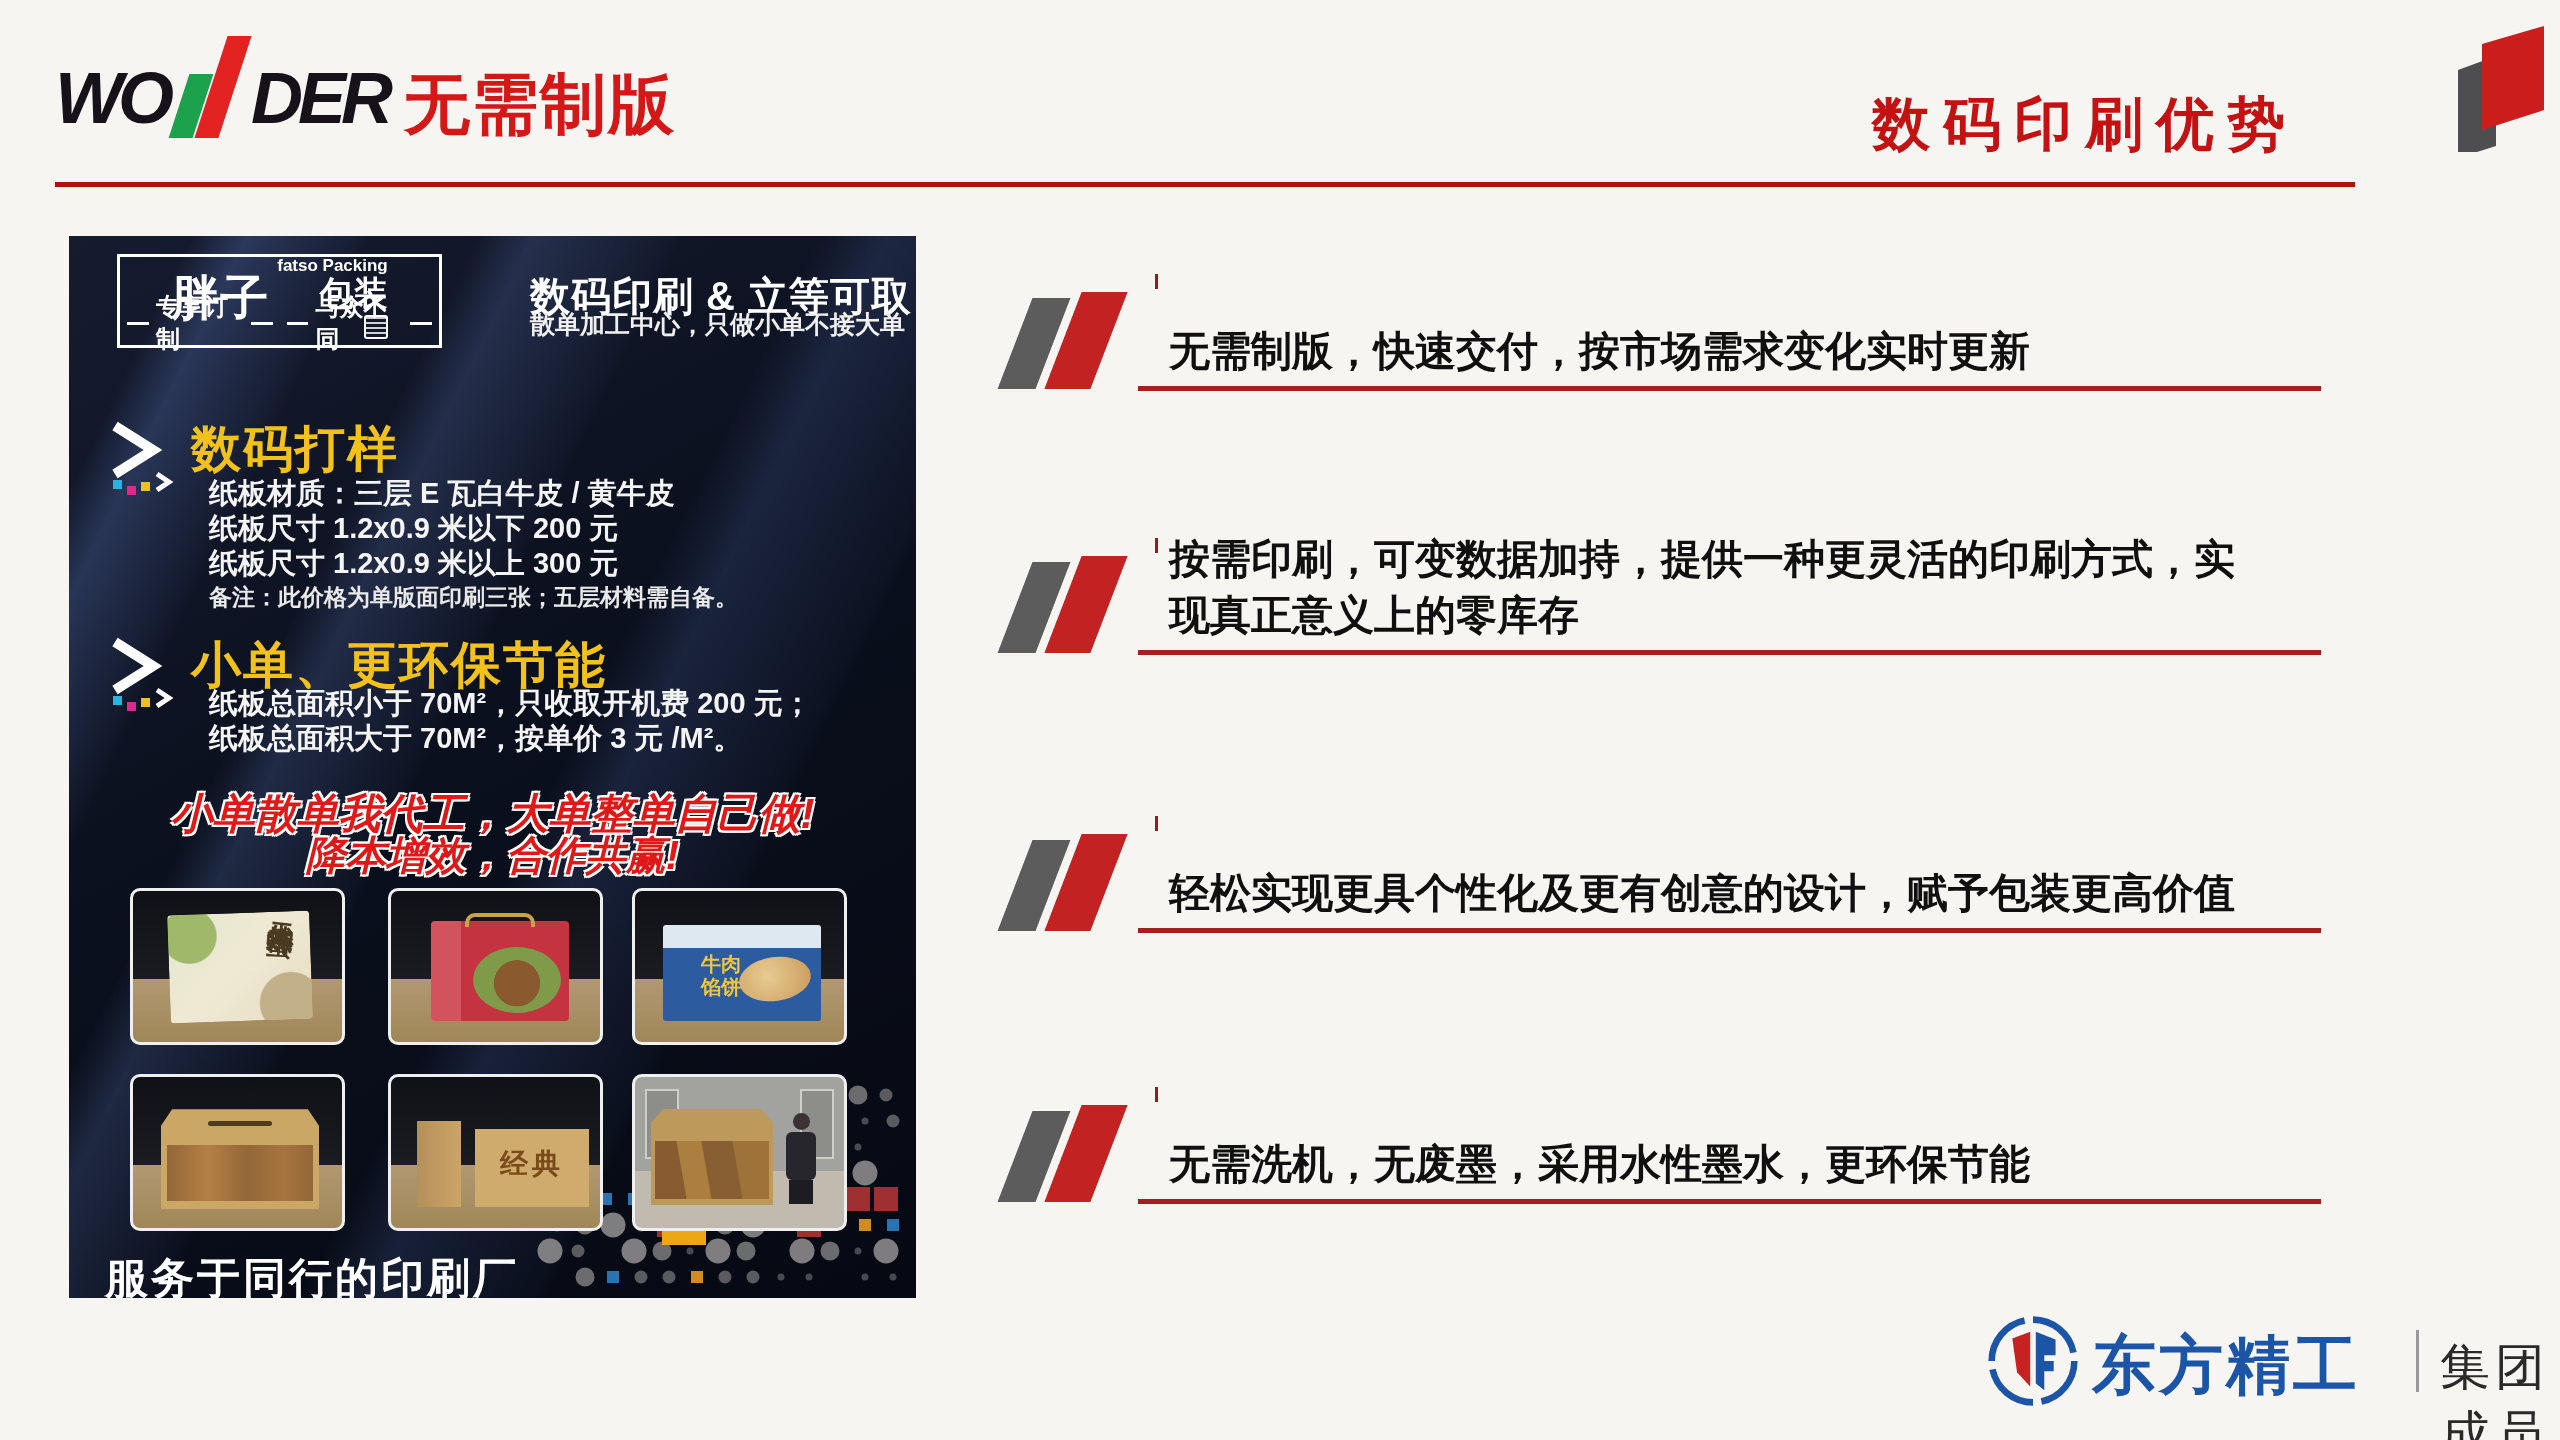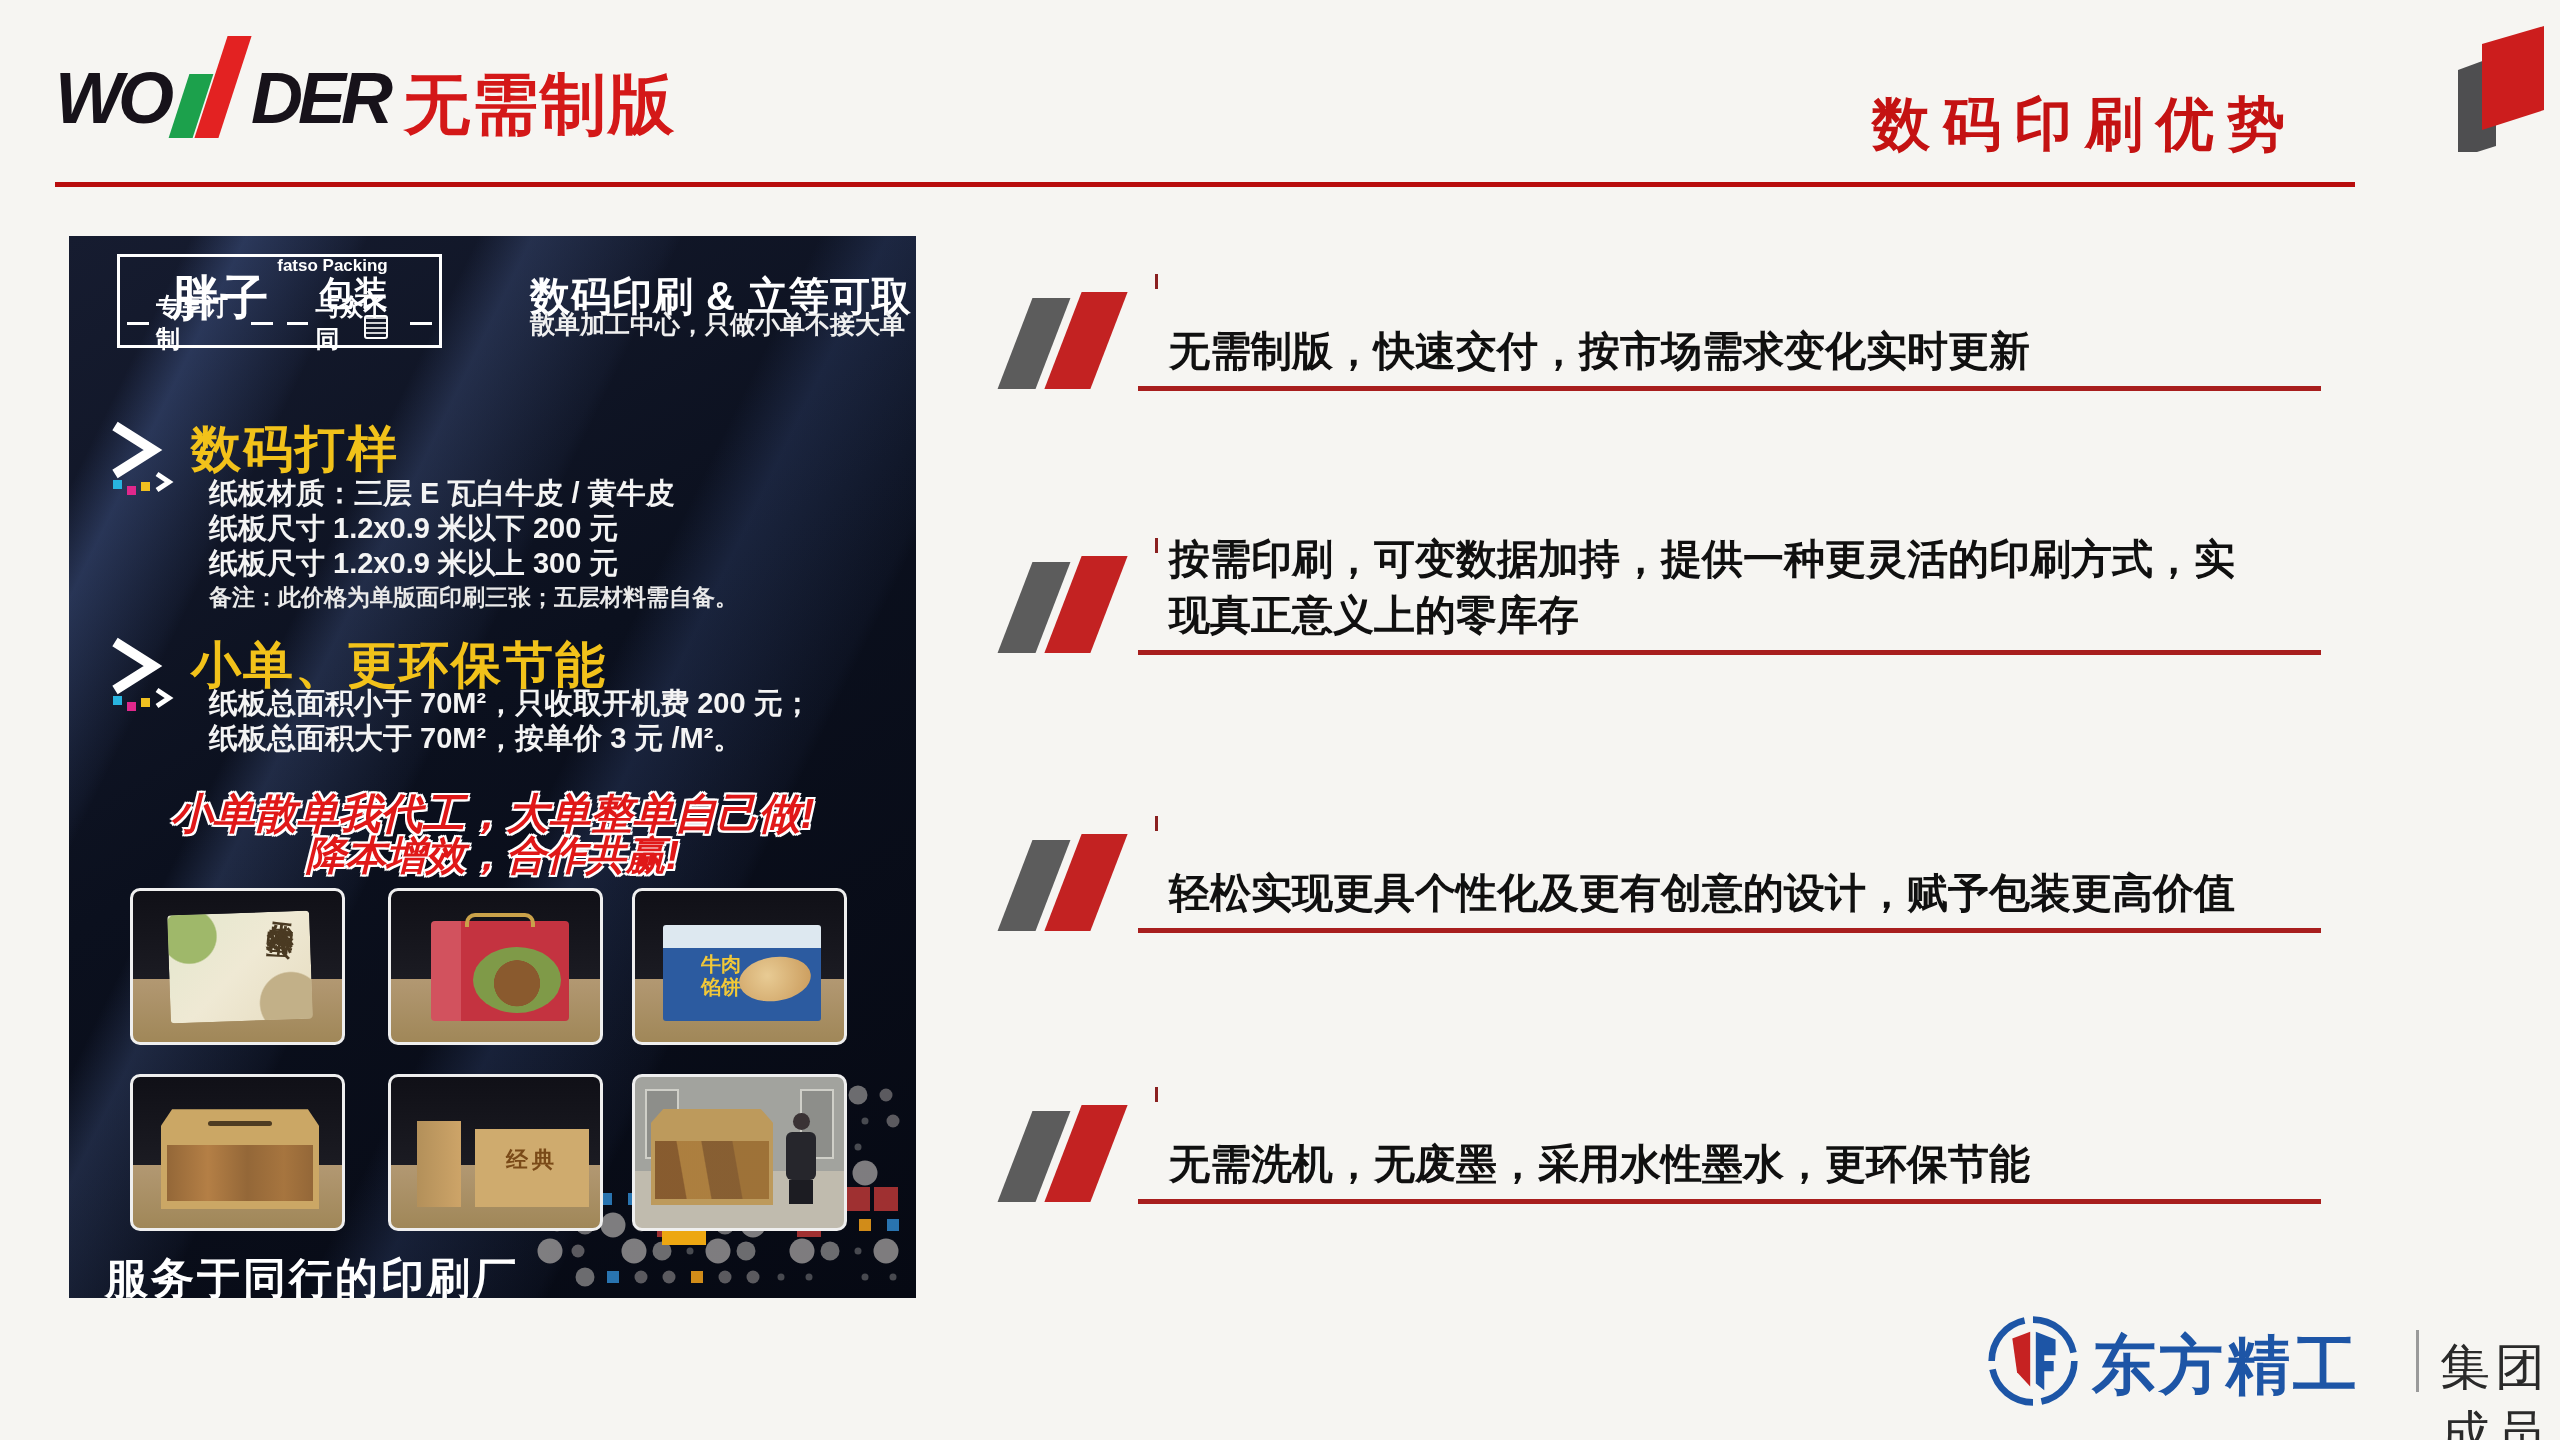--- a/index.html
+++ b/index.html
@@ -59,21 +59,21 @@
   .box2 .art{position:absolute;right:8px;bottom:8px;width:88px;height:66px;border-radius:50%;background:radial-gradient(circle at 50% 55%,#8a5a2e 0 40%,#7f9a48 41% 100%);}
   .box3{position:absolute;left:28px;top:34px;width:158px;height:96px;border-radius:3px;background:linear-gradient(180deg,#dde8f0 0 24%,#2c5ba0 24% 100%);}
   .lbl3{position:absolute;left:34px;top:28px;width:48px;font-size:20px;line-height:23px;font-weight:900;color:#f2c838;text-align:center;}
   .box3 .pie{position:absolute;right:10px;bottom:20px;width:72px;height:44px;border-radius:50%;background:radial-gradient(circle at 40% 40%,#e8cb94,#c89858);transform:rotate(-8deg);}
   .box4{position:absolute;left:28px;top:28px;width:158px;height:104px;background:#cba765;clip-path:polygon(0 20%,7% 4%,93% 4%,100% 20%,100% 100%,0 100%);}
   .box4 .slot{position:absolute;left:50%;top:16px;width:64px;height:5px;margin-left:-32px;background:#4e3c22;border-radius:3px;}
   .box4 .art{position:absolute;left:6px;right:6px;bottom:8px;height:56px;opacity:.85;
     background:linear-gradient(90deg,#8a5c30,#b07840 28%,#8a5c30 55%,#a06c38 80%,#8a5c30);}
   .box5s{position:absolute;left:26px;top:44px;width:44px;height:86px;background:linear-gradient(90deg,#b3905a,#cda468);}
   .box5b{position:absolute;left:84px;top:52px;width:114px;height:78px;background:#cfab6e;}
-  .lbl5{position:absolute;left:0;top:16px;width:100%;text-align:center;font-size:22px;font-weight:900;color:#7a4a18;letter-spacing:4px;}
+  .lbl5{position:absolute;left:0;top:16px;width:100%;text-align:center;font-size:28px;font-weight:900;color:#7a4a18;letter-spacing:4px;}
   .t6{background:linear-gradient(#a2a39e 0 62%,#c0bbae 62% 100%);}
   .t6 .door{position:absolute;top:12px;width:34px;height:70px;background:#8d8e8a;border:2px solid #cfcfc8;}
   .box6{position:absolute;left:16px;top:30px;width:122px;height:98px;background:#bd9a5c;clip-path:polygon(0 16%,10% 2%,90% 2%,100% 16%,100% 100%,0 100%);}
   .box6 .art{position:absolute;left:4px;right:4px;bottom:6px;height:58px;opacity:.8;
     background:linear-gradient(80deg,#7a4c24 0 25%,#a87838 26% 45%,#7a5028 46% 70%,#96682f 71% 100%);}
   .man{position:absolute;right:26px;top:36px;width:34px;height:92px;}
   .man .head{width:17px;height:17px;border-radius:50%;background:#3a3234;margin:0 auto;}
   .man .body{width:30px;height:48px;background:#26262c;border-radius:6px;margin:2px auto 0;}
   .man .legs{width:24px;height:24px;background:#1c1c22;margin:0 auto;}
   .p-footer{position:absolute;left:36px;top:1014px;font-size:43px;font-weight:900;letter-spacing:3px;color:#fff;z-index:3;}

